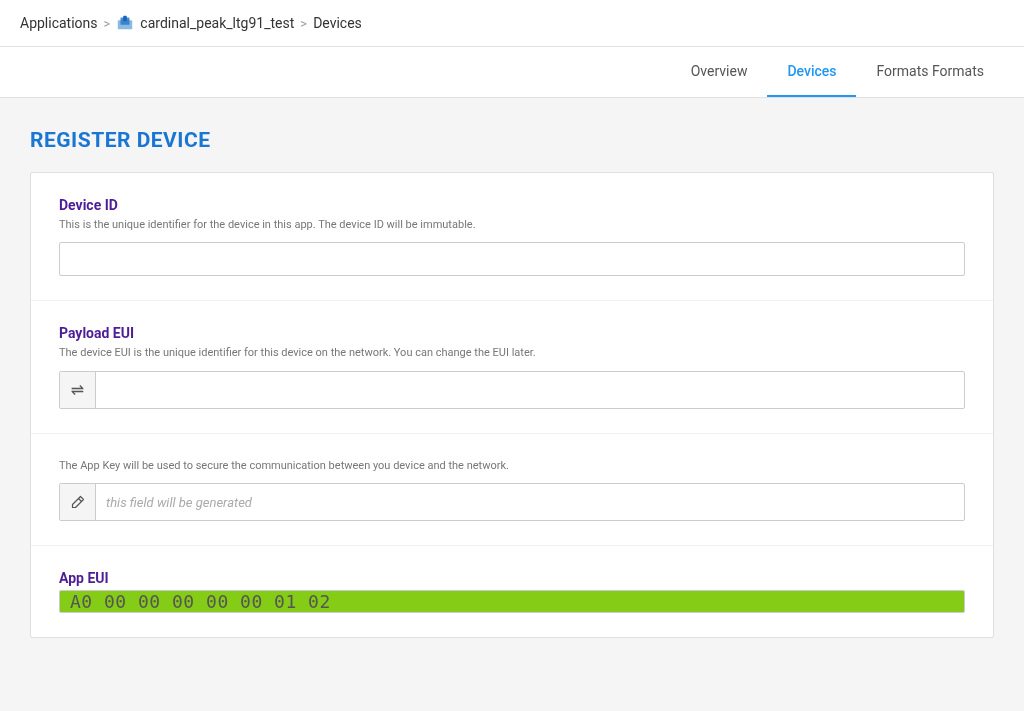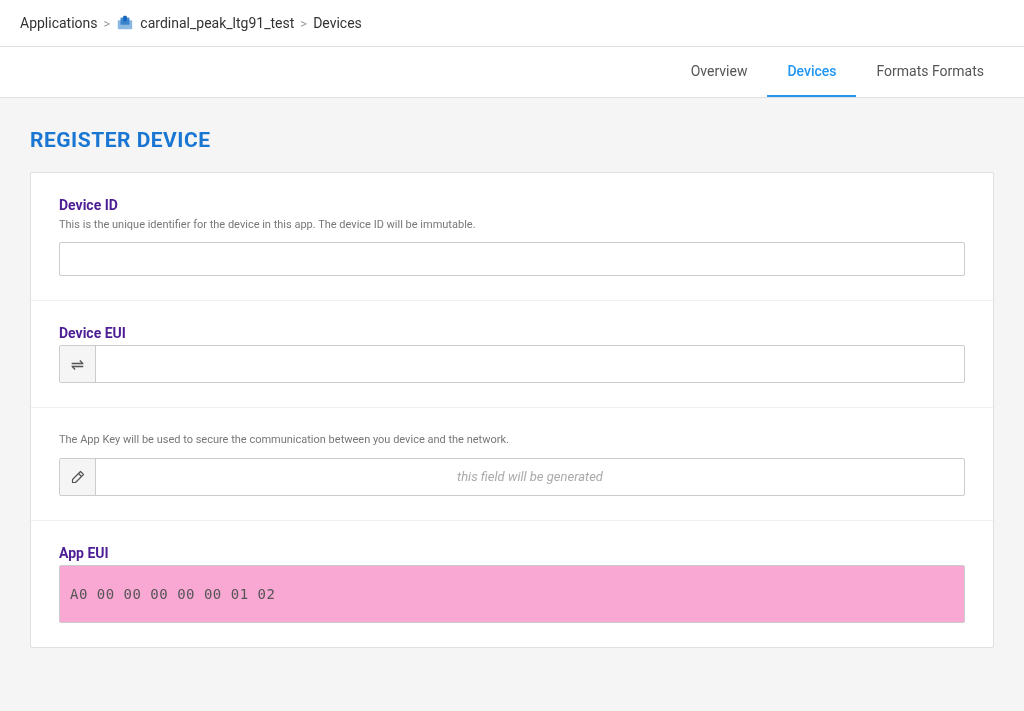--- a/index.html
+++ b/index.html
@@ -190,30 +190,29 @@
       color: #555;
       font-size: 14px;
     }
 
     .appkey-placeholder {
       flex: 1;
       padding: 8px 10px;
       font-size: 13px;
       color: #aaa;
       font-style: italic;
-      text-align: center;
     }
 
     
     .static-field {
       border: 1px solid #ccc;
       border-radius: 2px;
-      background: #f9a8d4;
-      padding: 20px 10px;
-      font-size: 14px;
+      background: #84cc16;
+      padding: 0 10px;
+      font-size: 18px;
       color: #555;
       font-family: monospace;
       letter-spacing: 0.5px;
     }
   </style>
 </head>
 <body>
 
 <nav class="breadcrumb">
   <a class="breadcrumb-link">Applications</a>
@@ -241,21 +240,22 @@
 
   <div class="form-card">
 
     <div class="form-section">
       <div class="field-label">Device ID</div>
       <div class="field-description">This is the unique identifier for the device in this app. The device ID will be immutable.</div>
       <input class="field-input" type="text" placeholder="" style="">
     </div>
 
     <div class="form-section">
-      <div class="field-label">Device EUI</div>
+      <div class="field-label">Payload EUI</div>
+      <div class="field-description">The device EUI is the unique identifier for this device on the network. You can change the EUI later.</div>
       <div class="eui-input-wrapper">
         <div class="eui-icon-btn" title="Generate random EUI">
           <span style="font-size:16px; transform: rotate(0deg); display:inline-block;">⇌</span>
         </div>
         <input class="eui-text-input" type="text" style="">
       </div>
     </div>
 
     <div class="form-section">
       <div class="field-description">The App Key will be used to secure the communication between you device and the network.</div>

